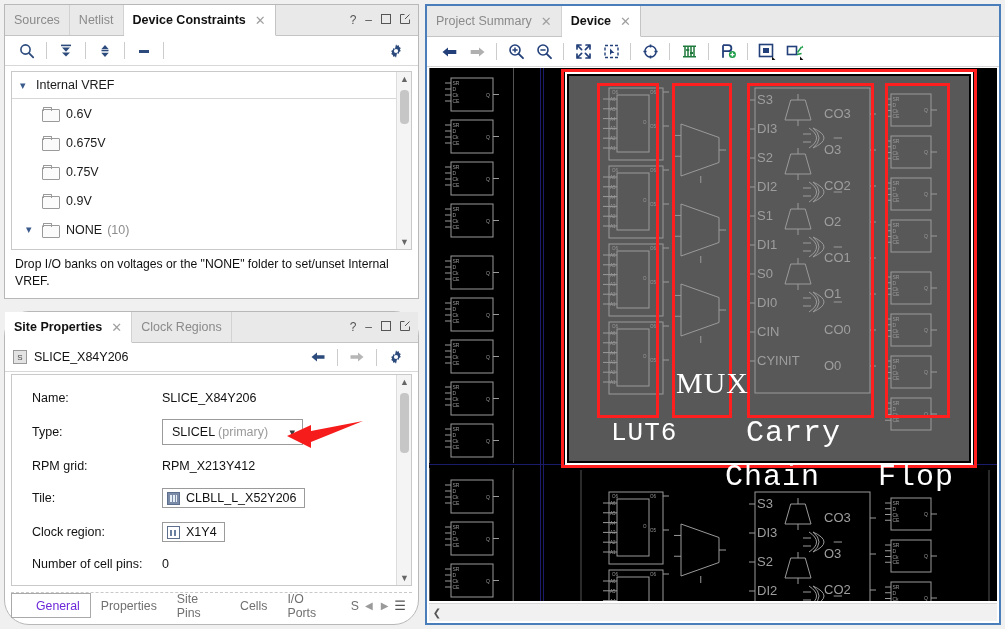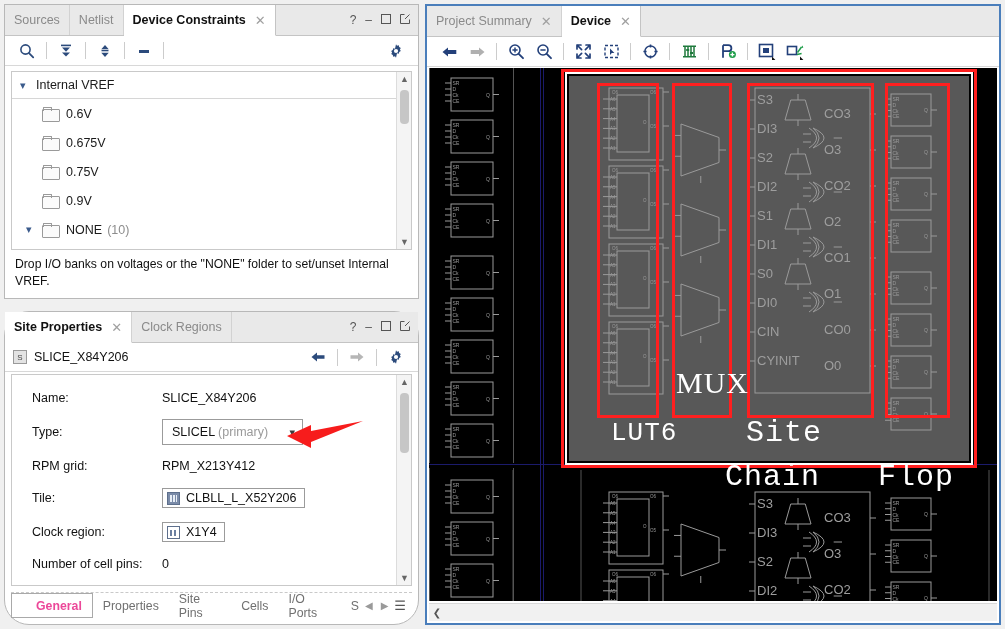--- a/index.html
+++ b/index.html
@@ -140,21 +140,21 @@
   .selectbox .dim { color: #9a9a9a; }
   .selectbox .carot { color: #3b3b3b; font-size: 11px; }
   .sp-tabs {
     position: absolute; left: 6px; right: 6px; bottom: 6px; height: 26px;
     display: flex; align-items: stretch; border-top: 1px dashed #c9c9c9;
   }
   .sptab {
     display: flex; align-items: center; padding: 0 10px;
     font-size: 12.3px; color: #707070;
   }
-  .sptab.active { color: #ec4899; font-weight: bold; border: 1px solid #a9a9a9; background:#fff;padding-left:24px; }
+  .sptab.active { color: #6d28d9; font-weight: normal; border: 1px solid #a9a9a9; background:#fff;padding-left:24px; }
   .sp-tabs .navi { display: flex; align-items: center; padding: 0 4px; color: #9a9a9a; font-size: 10px; }
   .sp-tabs .burger { display: flex; align-items: center; padding: 0 6px 0 2px; color: #555; font-size: 13px; }
 
   
   #dev { left: 425px; top: 4px; width: 576px; height: 621px; border: 2px solid #4a7ebb; background:#fff; }
   .dev-canvas {
     position: absolute; left: 2px; right: 2px; top: 62px; bottom: 22px;
     background: #000000; overflow: hidden;
   }
   .hscroll {
@@ -1074,21 +1074,21 @@
 
       <div class="redbox" style="left:132px; top:1px; width:416px; height:399px;"></div>
 
       <div class="redbox" style="left:168px; top:15px; width:62px; height:335px;"></div>
       <div class="redbox" style="left:243px; top:15px; width:60px; height:335px;"></div>
       <div class="redbox" style="left:318px; top:15px; width:127px; height:335px;"></div>
       <div class="redbox" style="left:456px; top:15px; width:65px; height:335px;"></div>
 
       <div class="devlabel mono" style="left:182px; top:350px;">LUT6</div>
       <div class="devlabel" style="left:247px; top:298px; font-size:30px;">MUX</div>
-      <div class="devlabel mono" style="left:317px; top:348px; font-size:30px;">Site</div>
+      <div class="devlabel mono" style="left:317px; top:348px; font-size:30px;">Carry</div>
       <div class="devlabel mono" style="left:296px; top:392px; font-size:30px;">Chain</div>
       <div class="devlabel mono" style="left:449px; top:392px; font-size:30px;">Flop</div>
     </div>
 
     <div class="hscroll">
       <div class="ar">❮</div>
     </div>
   </div>
 <div class="bigarrow" style="left: 285px; top: 418px; width: 80px; height: 36px;"><svg width="80" height="36" viewBox="0 0 80 36">
         <path d="M2 18 L26 7 L26 13 L78 3 L78 3 L26 24 L26 30 Z" fill="#f71c1c"></path>

